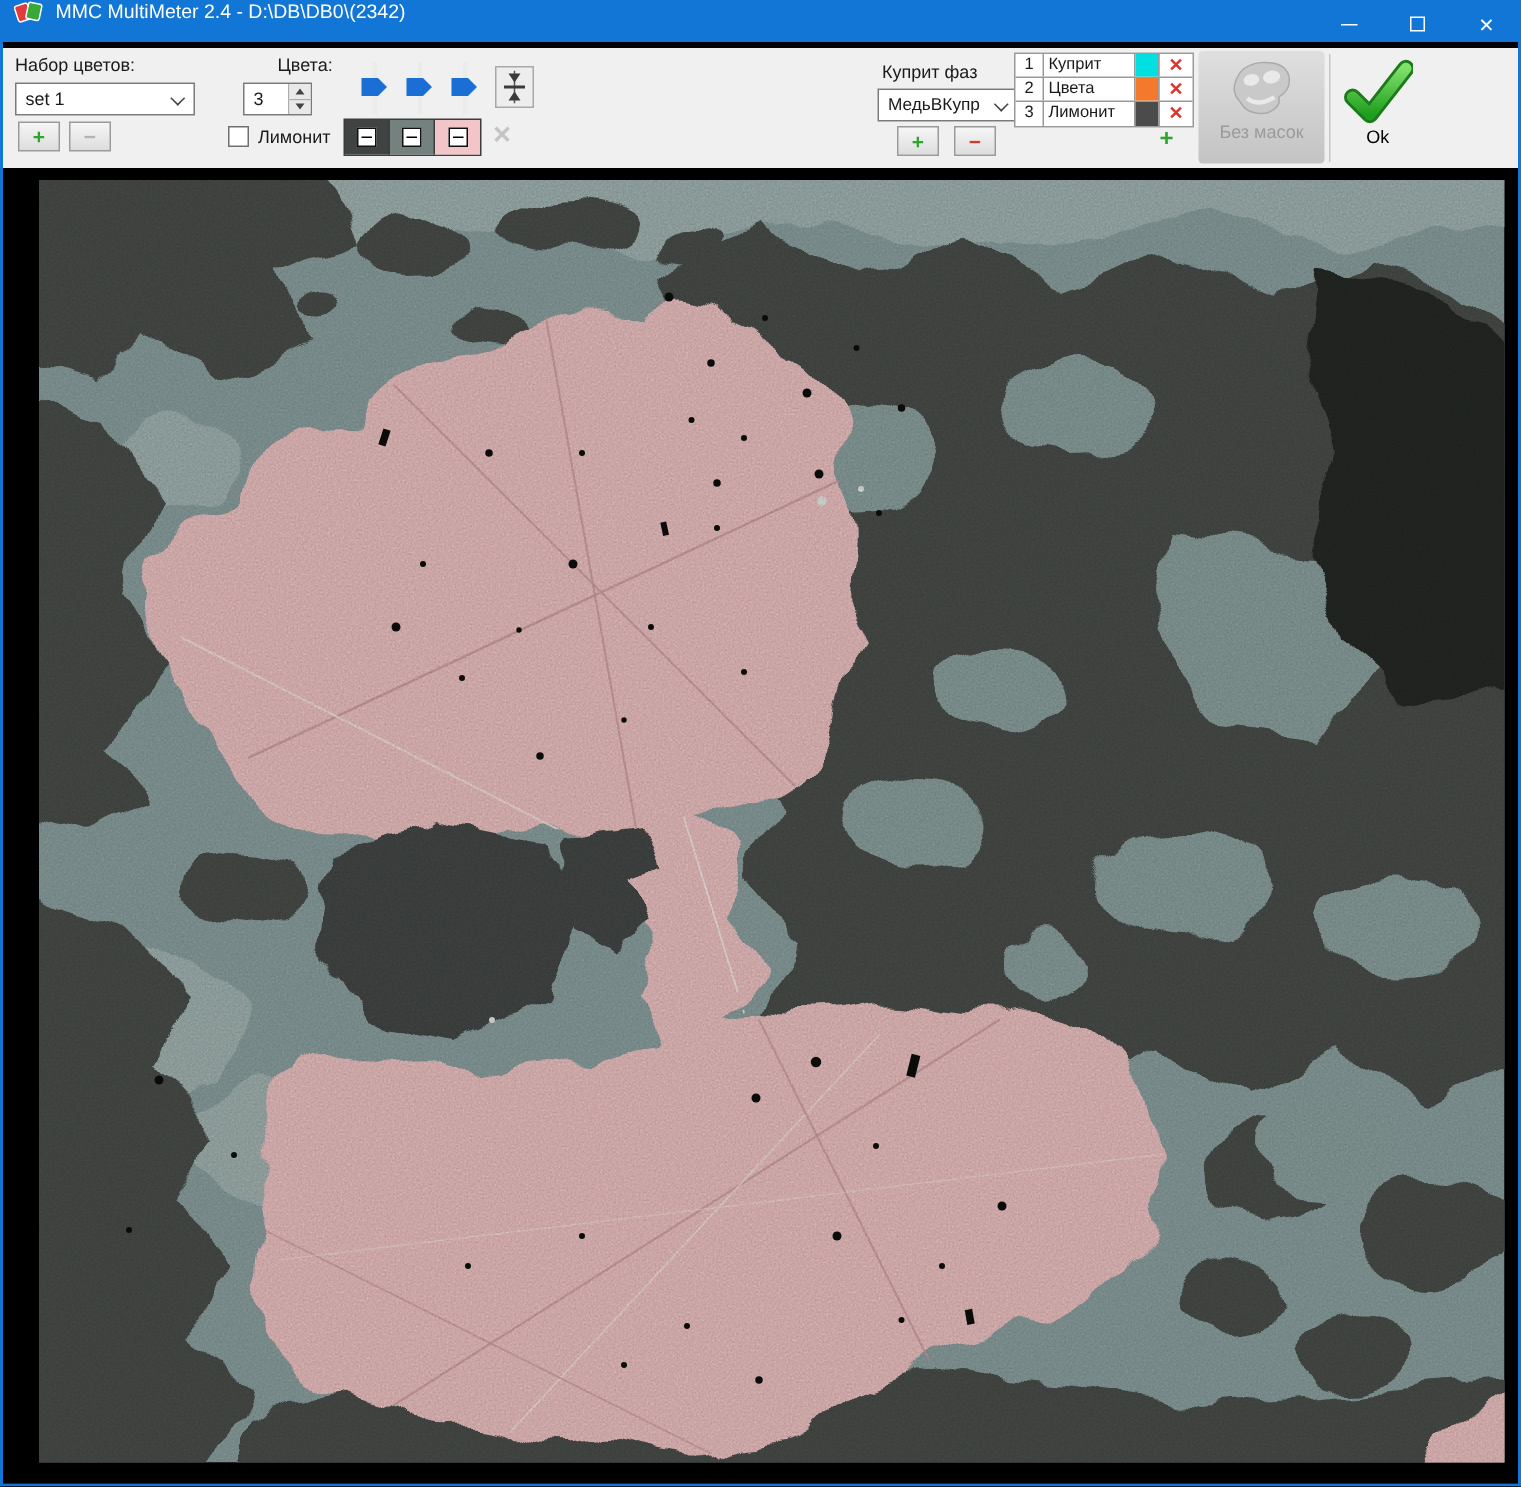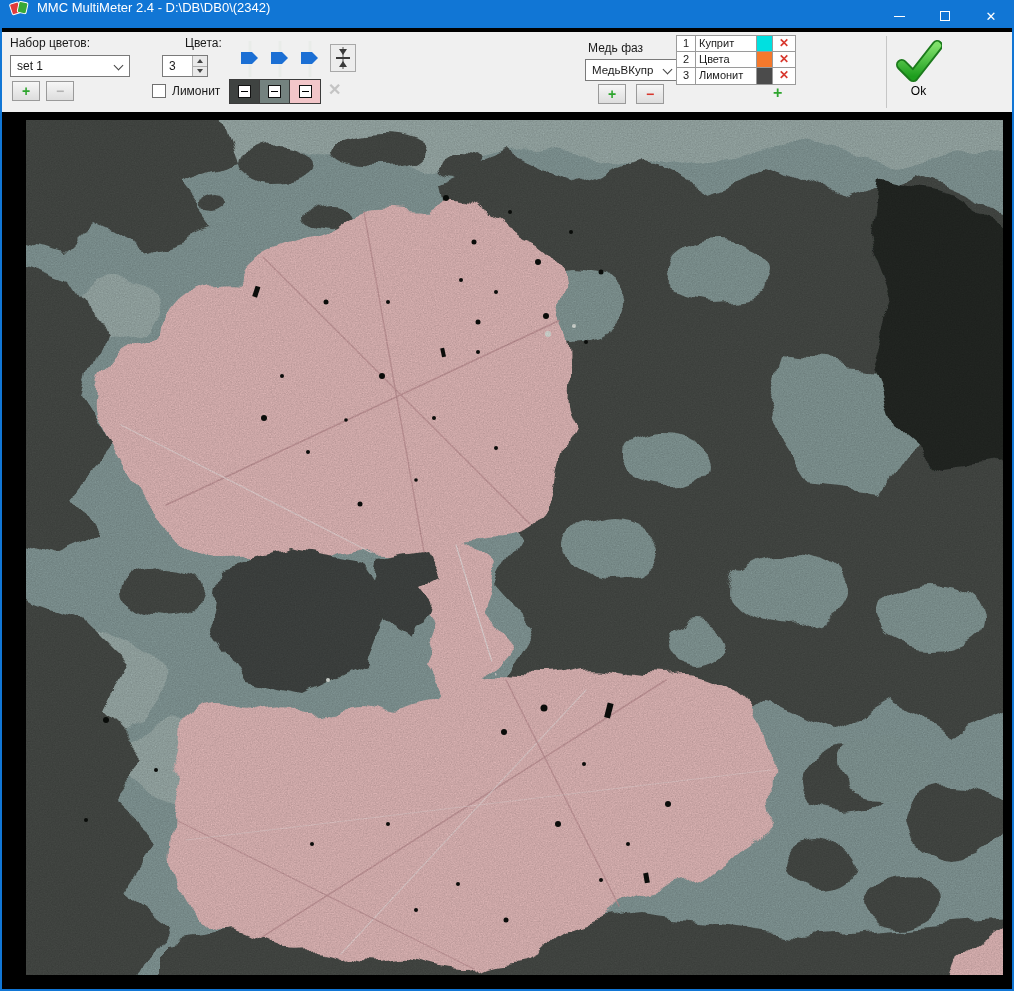--- a/index.html
+++ b/index.html
@@ -149,21 +149,21 @@
           </div>
         </div>
       <div class="swatch" style="background: rgb(242, 198, 201);">
           <div class="mini-box">
             <div class="mini-dash"></div>
           </div>
         </div>
     </div>
     <div class="x-disabled">✕</div>
 
-    <div class="tb-label" style="left:588px; top:9px;">Медь фаз</div>
+    <div class="tb-label" style="left:588px; top:9px;">Куприт фаз</div>
     <div class="combo" style="left:585px; top:27px; width:94px; height:22px; font-size:11.5px;">
       <span>МедьВКупр</span>
       <span class="chev"></span>
     </div>
     <div class="sq-btn" style="left:598px; top:52px;">
         <span class="green">+</span>
       </div>
     <div class="sq-btn" style="left:636px; top:52px;">
         <span class="red">−</span>
       </div>
@@ -183,20 +183,29 @@
       </div>
       <div class="ptr">
         <div class="ptc num">3</div>
         <div class="ptc name">Лимонит</div>
         <div class="ptc colr" style="background: rgb(75, 75, 75);"></div>
         <div class="ptc xbtn">✕</div>
       </div>
     </div>
     <div class="table-plus">+</div>
 
+    <div class="masks-btn">
+      <svg viewBox="0 0 48 42" width="46" height="42" style="margin-top:4px;">
+        <path d="M6,16 Q10,4 24,3 Q40,2 43,12 Q45,22 36,27 Q38,34 28,38 Q14,40 9,30 Q3,24 6,16 Z" fill="#c9c9c9" stroke="#a9a9a9" stroke-width="1"></path>
+        <ellipse cx="17" cy="15" rx="5.5" ry="4" fill="#e9e9e9" transform="rotate(-12 17 15)"></ellipse>
+        <ellipse cx="31" cy="13" rx="6" ry="4.5" fill="#e9e9e9" transform="rotate(-12 31 13)"></ellipse>
+        <path d="M14,28 Q22,34 33,27" stroke="#e9e9e9" stroke-width="3" fill="none"></path>
+      </svg>
+      <div class="masks-label">Без масок</div>
+    </div>
     <div class="tb-sep"></div>
 
     <div class="big-btn" style="left:890px; width:57px;">
       <svg viewBox="0 0 48 44" width="46" height="44" style="margin-top:6px;">
         <defs>
           <linearGradient id="gcheck" x1="0" y1="0" x2="0" y2="1">
             <stop offset="0" stop-color="#7fe06a"></stop>
               <stop offset="1" stop-color="#1e9e1e"></stop>
           </linearGradient>
         </defs>

